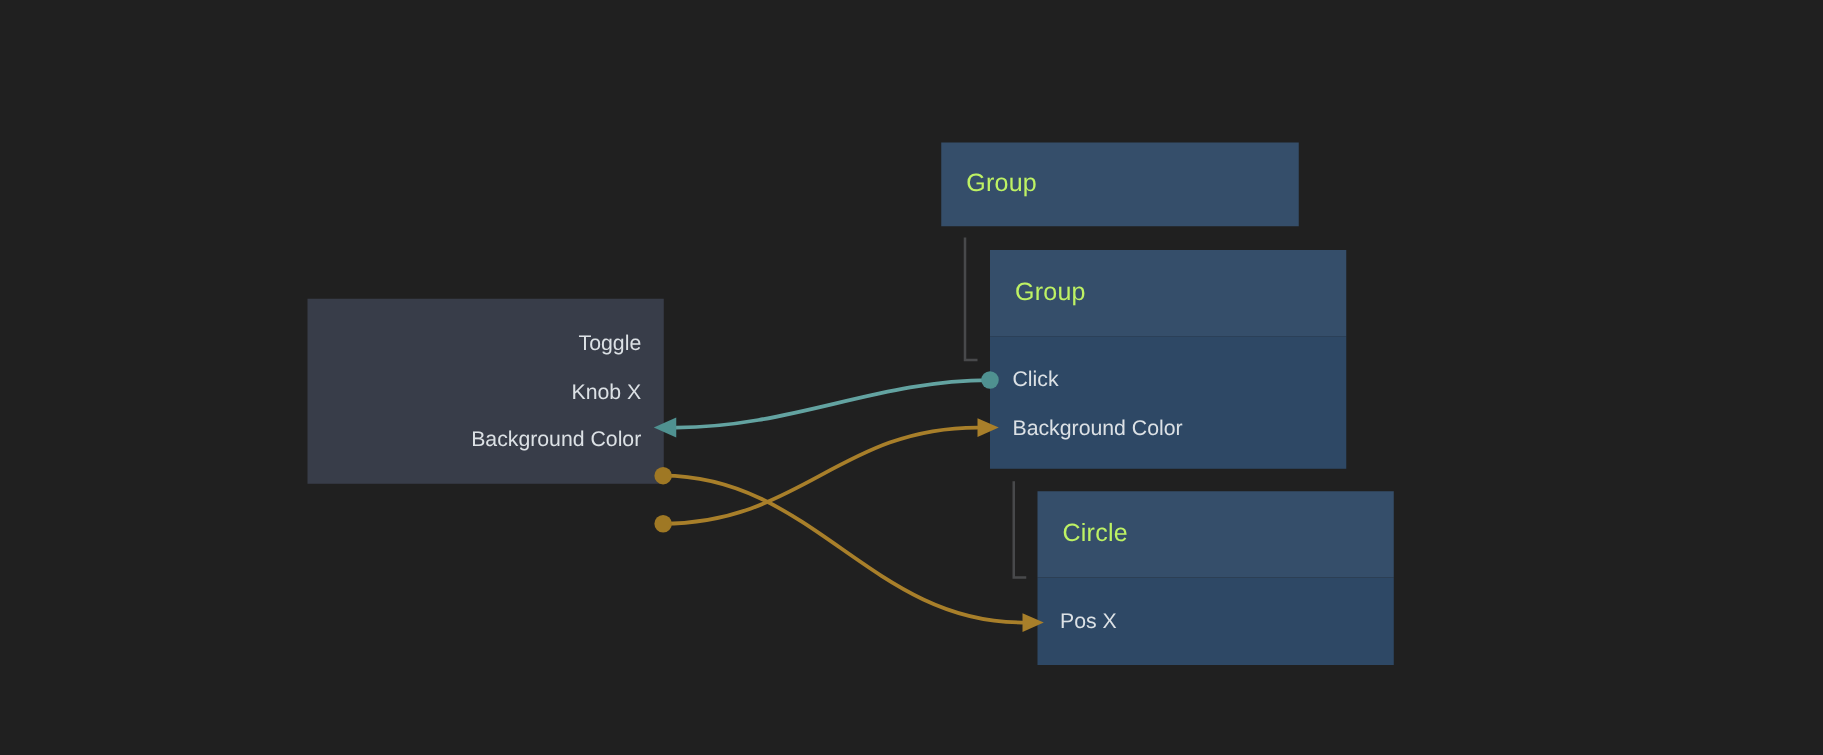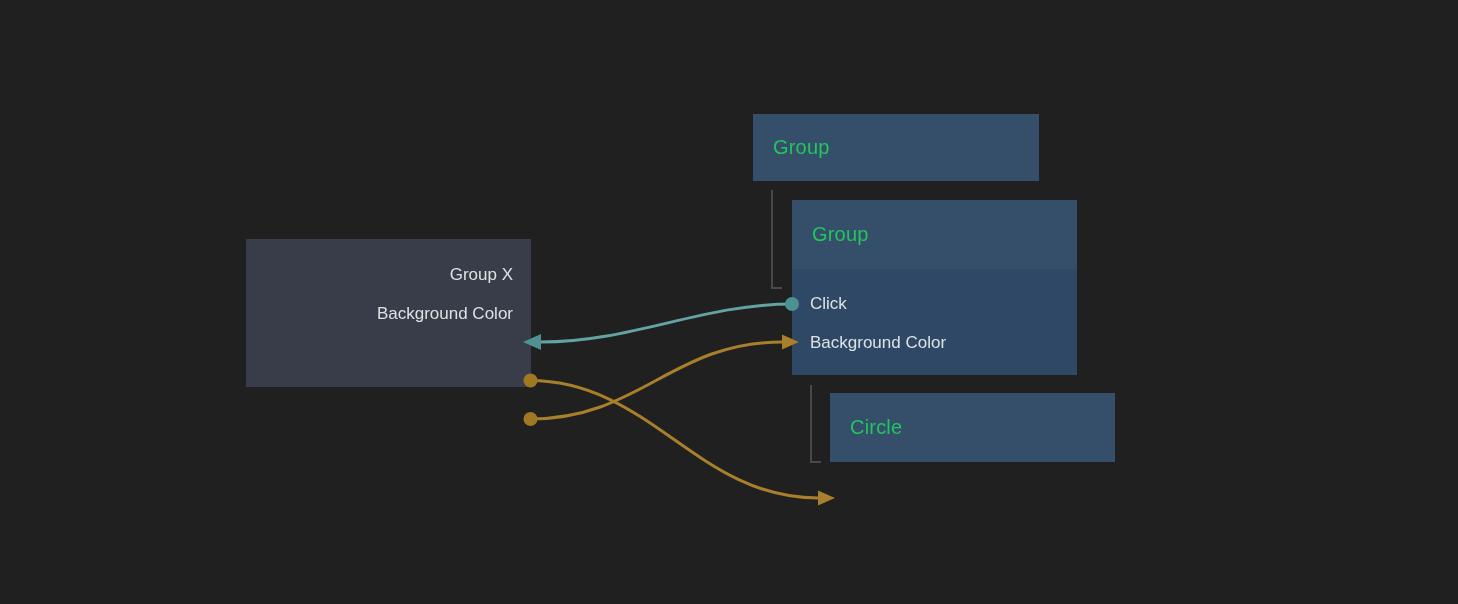--- a/index.html
+++ b/index.html
@@ -22,21 +22,21 @@
   svg.wire-layer { z-index: 3; }
   .node {
     position: absolute;
     z-index: 2;
   }
   .node-header {
     display: flex;
     align-items: center;
     padding-left: 20px;
     font-size: 20px;
-    color: #22c55e;
+    color: #bef264;
     letter-spacing: 0.2px;
   }
   .node-body { width: 100%; }
   .port-row {
     height: 38.5px;
     display: flex;
     align-items: center;
     font-size: 17px;
     color: #dce1e5;
   }
@@ -73,21 +73,24 @@
 <div class="canvas">
 
   <svg class="layer tree-layer">
     <polyline class="tree-line" points="772,190 772,288 782,288"></polyline>
     <polyline class="tree-line" points="811,385 811,462 821,462"></polyline>
   </svg>
 
   <div class="node node-gray" style="left:246px; top:239px; width:285px; height:215px;">
     <div class="node-body" style="height:148px; padding-top:17px;">
       <div class="port-row row-out-right">
-        <span>Group X</span>
+        <span>Toggle</span>
+      </div>
+      <div class="port-row row-out-right">
+        <span>Knob X</span>
       </div>
       <div class="port-row row-out-right">
         <span>Background Color</span>
       </div>
     </div>
   </div>
 
   <div class="node node-blue" style="left:753px; top:114px; width:286px; height:67px;">
     <div class="node-header" style="height:67px;">
       <span>Group</span>
@@ -105,20 +108,25 @@
       <div class="port-row row-in-left">
         <span>Background Color</span>
       </div>
     </div>
   </div>
 
   <div class="node node-blue" style="left:830px; top:393px; width:285px; height:117px;">
     <div class="node-header" style="height:69px;">
       <span>Circle</span>
     </div>
+    <div class="node-body" style="height:70px; padding-top:16px;">
+      <div class="port-row row-in-left">
+        <span>Pos X</span>
+      </div>
+    </div>
   </div>
 
   <svg class="layer wire-layer">
 
     <path class="wire wire-teal" d="M792,304 C702,304 633,342 541,342"></path>
     <polygon class="arrow-teal" points="541,334 541,350 523,342"></polygon>
     <circle class="dot-teal" cx="792" cy="304" r="7"></circle>
 
     <path class="wire wire-gold" d="M530,380.5 C650,380.5 697,498 818,498"></path>
     <polygon class="arrow-gold" points="818,490.5 818,505.5 835,498"></polygon>

